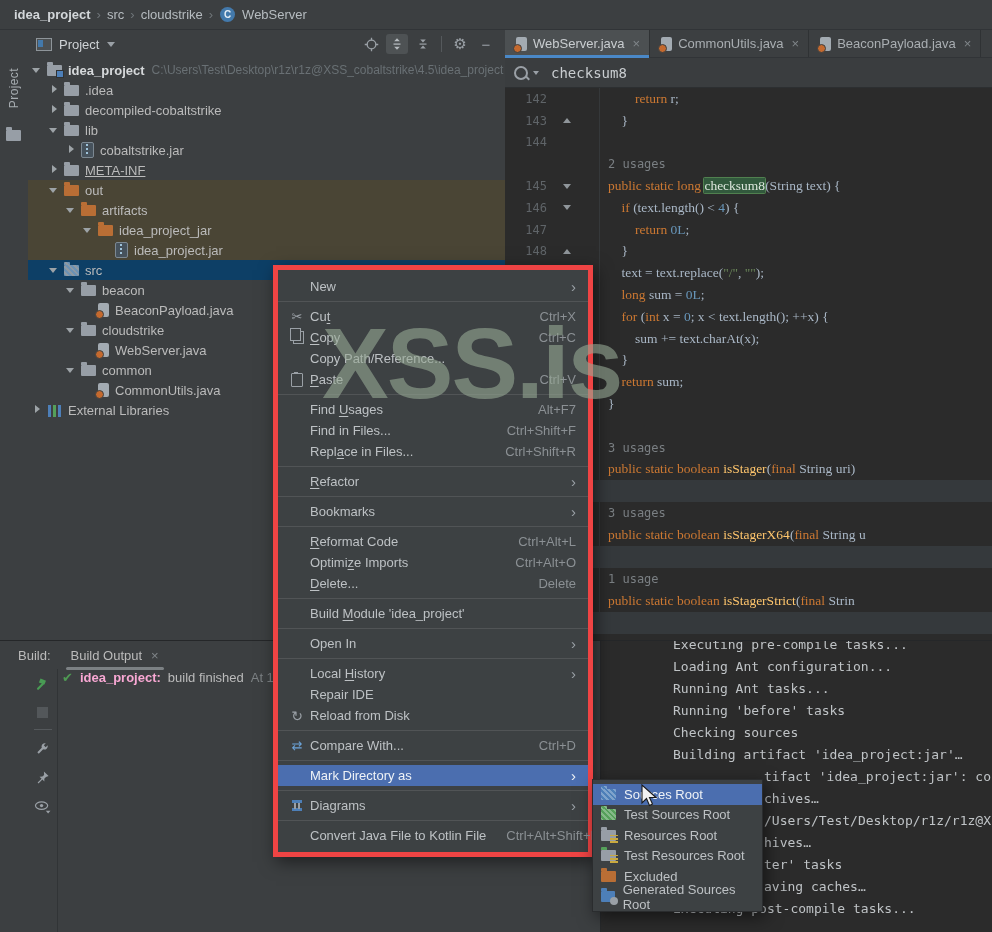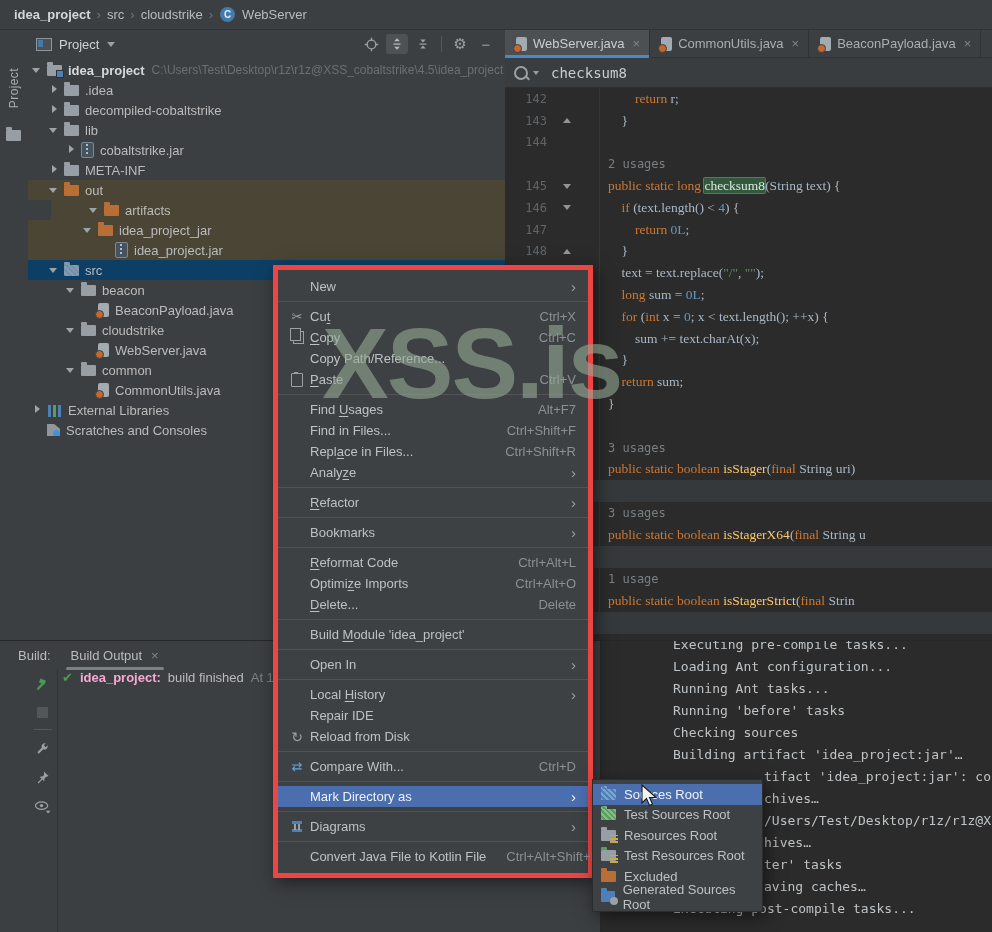--- a/index.html
+++ b/index.html
@@ -251,31 +251,31 @@
         <div class="trow" style="padding-left: 21px;">
           <span class="chev down"></span>
           <span class="tico fo"></span>
           <span class="tlabel">lib</span>
         </div>
         <div class="trow" style="padding-left: 38px;">
           <span class="chev right"></span>
           <span class="tico ic-jar"></span>
           <span class="tlabel">cobaltstrike.jar</span>
         </div>
-        <div class="trow" style="padding-left: 21px;">
+        <div class="trow" style="padding-left: 21px; text-decoration: underline;">
           <span class="chev right"></span>
           <span class="tico fo"></span>
           <span class="tlabel">META-INF</span>
         </div>
         <div class="trow band-excluded" style="padding-left: 21px;">
           <span class="chev down"></span>
           <span class="tico fo fo-ex"></span>
           <span class="tlabel">out</span>
         </div>
-        <div class="trow band-excluded" style="padding-left: 38px; margin-left: 23px;">
+        <div class="trow band-excluded" style="padding-left: 38px;">
           <span class="chev down"></span>
           <span class="tico fo fo-ex"></span>
           <span class="tlabel">artifacts</span>
         </div>
         <div class="trow band-excluded" style="padding-left: 55px;">
           <span class="chev down"></span>
           <span class="tico fo fo-ex"></span>
           <span class="tlabel">idea_project_jar</span>
         </div>
         <div class="trow band-excluded" style="padding-left: 72px;">
@@ -315,25 +315,20 @@
         </div>
         <div class="trow" style="padding-left: 55px;">
           <span class="chev"></span>
           <span class="tico ic-java"></span>
           <span class="tlabel">CommonUtils.java</span>
         </div>
         <div class="trow" style="padding-left: 4px;">
           <span class="chev right"></span>
           <span class="tico ic-libs"></span>
           <span class="tlabel">External Libraries</span>
-        </div>
-        <div class="trow" style="padding-left: 4px;">
-          <span class="chev"></span>
-          <span class="tico ic-scratch"></span>
-          <span class="tlabel">Scratches and Consoles</span>
         </div>
       </div>
   </div>
 
   <div id="tabs">
       <div class="tab active">
         <span class="tico ic-java"></span>
         <span>WebServer.java</span>
         <span class="tclose"></span>
       </div>
@@ -609,26 +604,20 @@
         <span class="mlabel">Find in Files...</span>
         <span class="msp"></span>
         <span class="mshort">Ctrl+Shift+F</span>
       </div>
       <div class="mitem">
         <span class="mico"></span>
         <span class="mlabel">Repl<u>a</u>ce in Files...</span>
         <span class="msp"></span>
         <span class="mshort">Ctrl+Shift+R</span>
       </div>
-      <div class="mitem">
-        <span class="mico"></span>
-        <span class="mlabel">Analy<u>z</u>e</span>
-        <span class="msp"></span>
-        <span class="marrow"></span>
-      </div>
       <div class="msep"></div>
       <div class="mitem">
         <span class="mico"></span>
         <span class="mlabel"><u>R</u>efactor</span>
         <span class="msp"></span>
         <span class="marrow"></span>
       </div>
       <div class="msep"></div>
       <div class="mitem">
         <span class="mico"></span>

